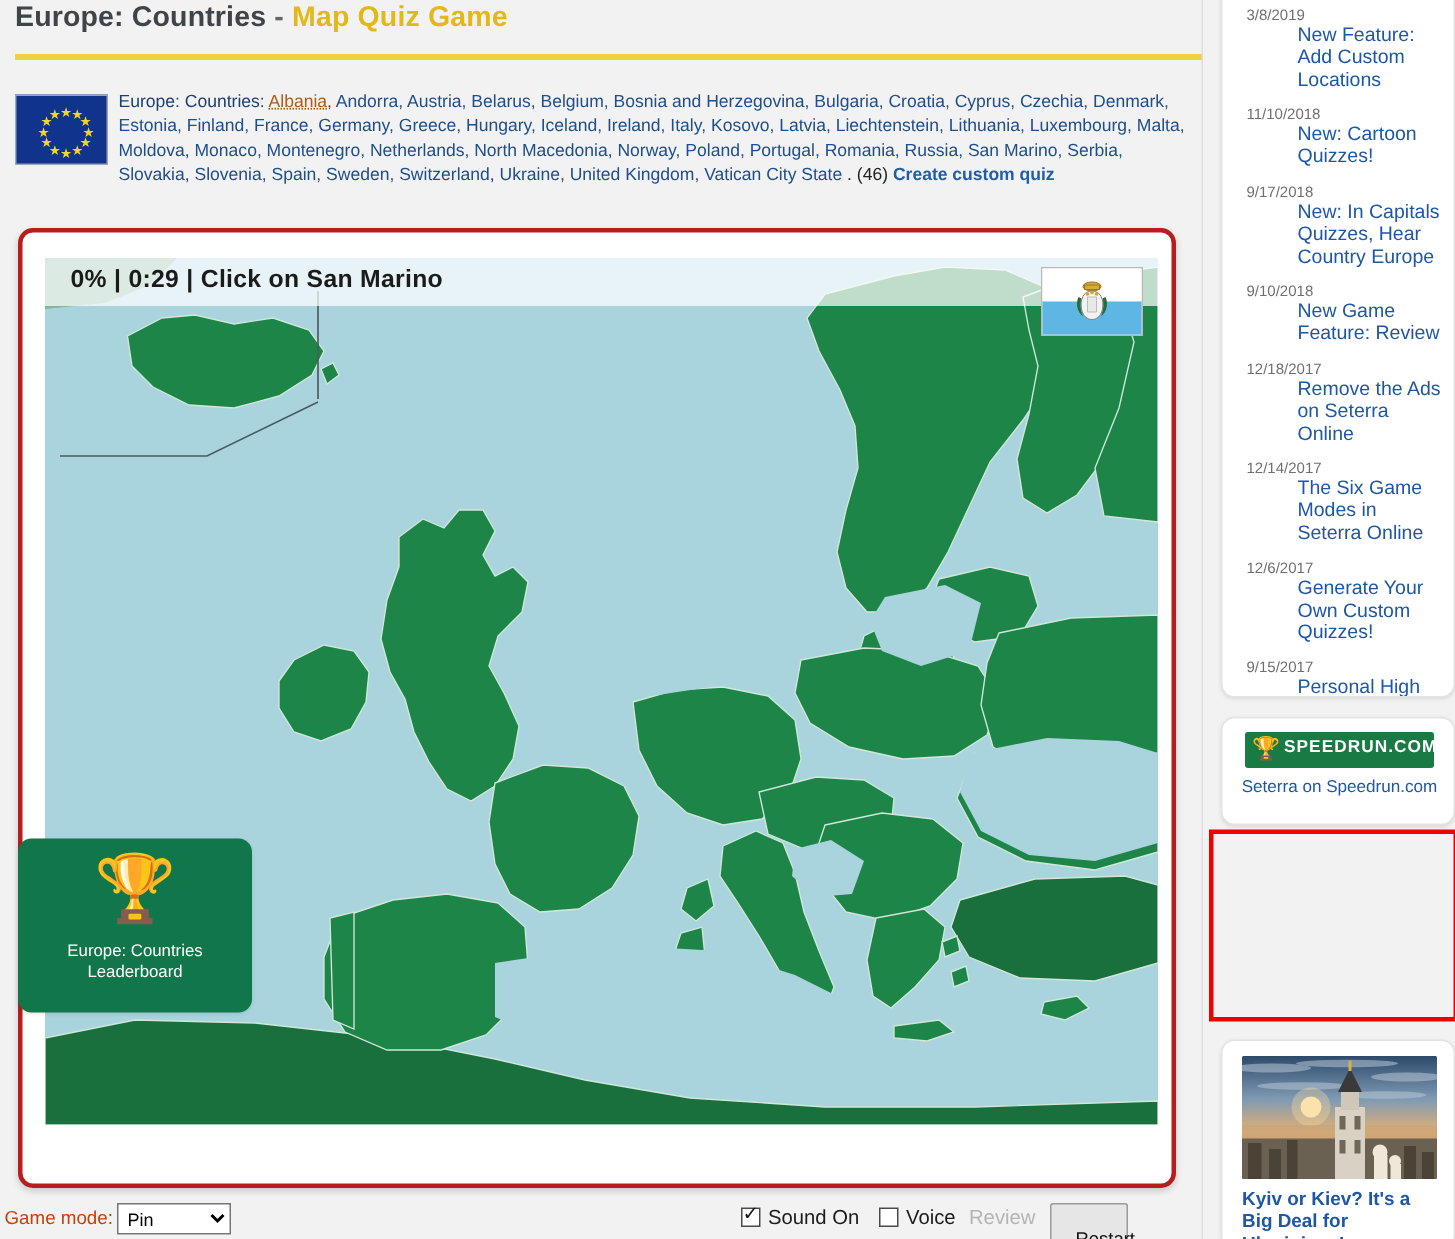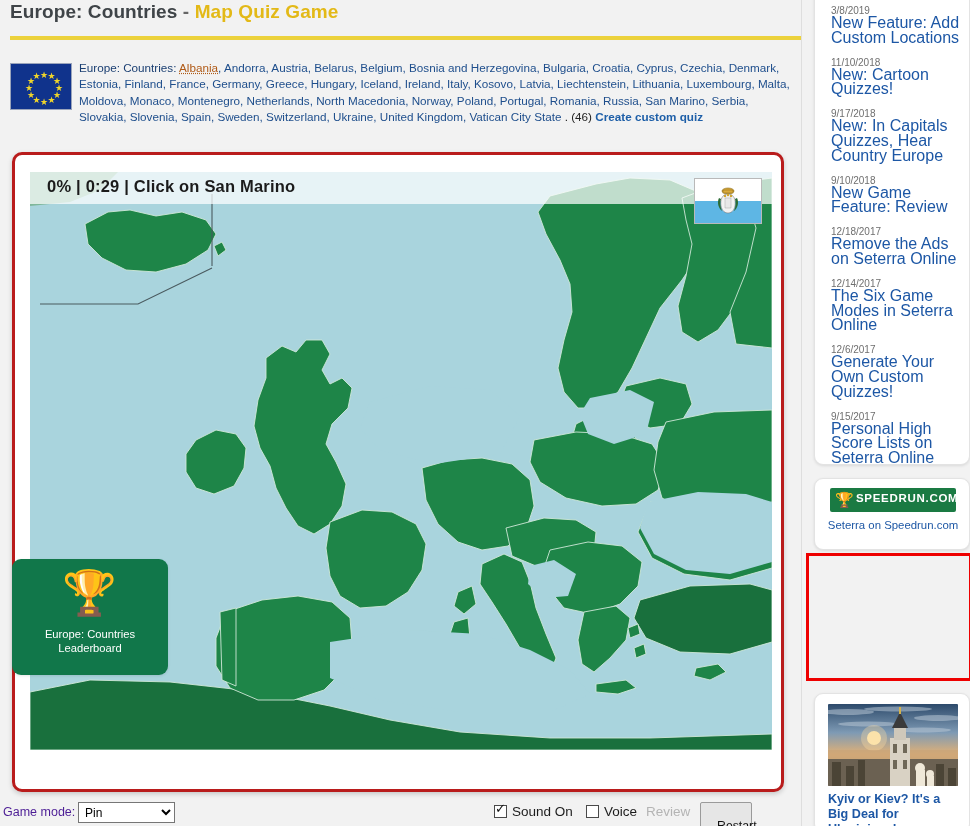--- a/index.html
+++ b/index.html
@@ -77,24 +77,24 @@
   }
   .flag-top { position: absolute; left: 0; top: 0; width: 100%; height: 50%; background: #ffffff; }
   .flag-bot { position: absolute; left: 0; top: 50%; width: 100%; height: 50%; background: #5eb6e4; }
   .flag-crest { position: absolute; left: 50%; top: 50%; transform: translate(-50%,-50%); }
 
   
   #control-bar {
     position: absolute; left: 0; top: 800px; width: 800px; height: 26px;
   }
   #gm-label {
-    position: absolute; left: 3px; top: 5px; font-size: 12.5px; color: #4c1d95;
+    position: absolute; left: 3px; top: 5px; font-size: 12.5px; color: #c2410c;
   }
   #game-mode-select {
-    position: absolute; left: 78px; top: 2px; width: 97px; height: 21px;
+    position: absolute; left: 78px; top: 2px; width: 76px; height: 21px;
     font-family: "Liberation Sans", sans-serif; font-size: 12px;
     border: 1px solid #767676; background: #fff; color: #000; padding-left: 2px;
   }
   .cb-wrap { position: absolute; top: 4px; font-size: 13.5px; color: #1c1c1c; }
   .cbox {
     display: inline-block; width: 13px; height: 13px; border: 1px solid #4a4a4a;
     background: #fff; vertical-align: -2px; margin-right: 5px; position: relative;
   }
   .cbox.checked::after {
     content: "✓"; position: absolute; left: 0px; top: -4px;
@@ -120,22 +120,22 @@
   .side-card {
     position: absolute; left: 12px; width: 156px;
     background: #fff; border: 1px solid #e3e3e3; border-radius: 9px;
     box-shadow: 0 1px 3px rgba(0,0,0,.10);
   }
   #news-card { top: -36px; height: 501px; overflow: hidden; }
   #news-list { position: absolute; left: 16px; top: 40px; width: 130px; }
   .news-item { margin-bottom: 11px; }
   .news-date { font-size: 10px; color: #6f6f6f; line-height: 11px; }
   .news-title {
-    font-size: 16px; line-height: 14.8px; color: #1d57a5;
-    font-weight: normal; cursor: pointer;
+    font-size: 13px; line-height: 14.8px; color: #1d57a5;
+    font-weight: normal; cursor: pointer; margin-left: 34px;
   }
   #speedrun-card { top: 478px; height: 72px; }
   #sr-logo {
     position: absolute; left: 15px; top: 9px; width: 126px; height: 24px;
     background: #1a7a43; border-radius: 2px;
   }
   #sr-logo .sr-cup { position: absolute; left: 5px; top: 2px; font-size: 15px; line-height: 20px; }
   #sr-logo .sr-text {
     position: absolute; left: 26px; top: 4px; font-size: 11.5px; font-weight: bold;
     color: #fff; letter-spacing: .7px;

